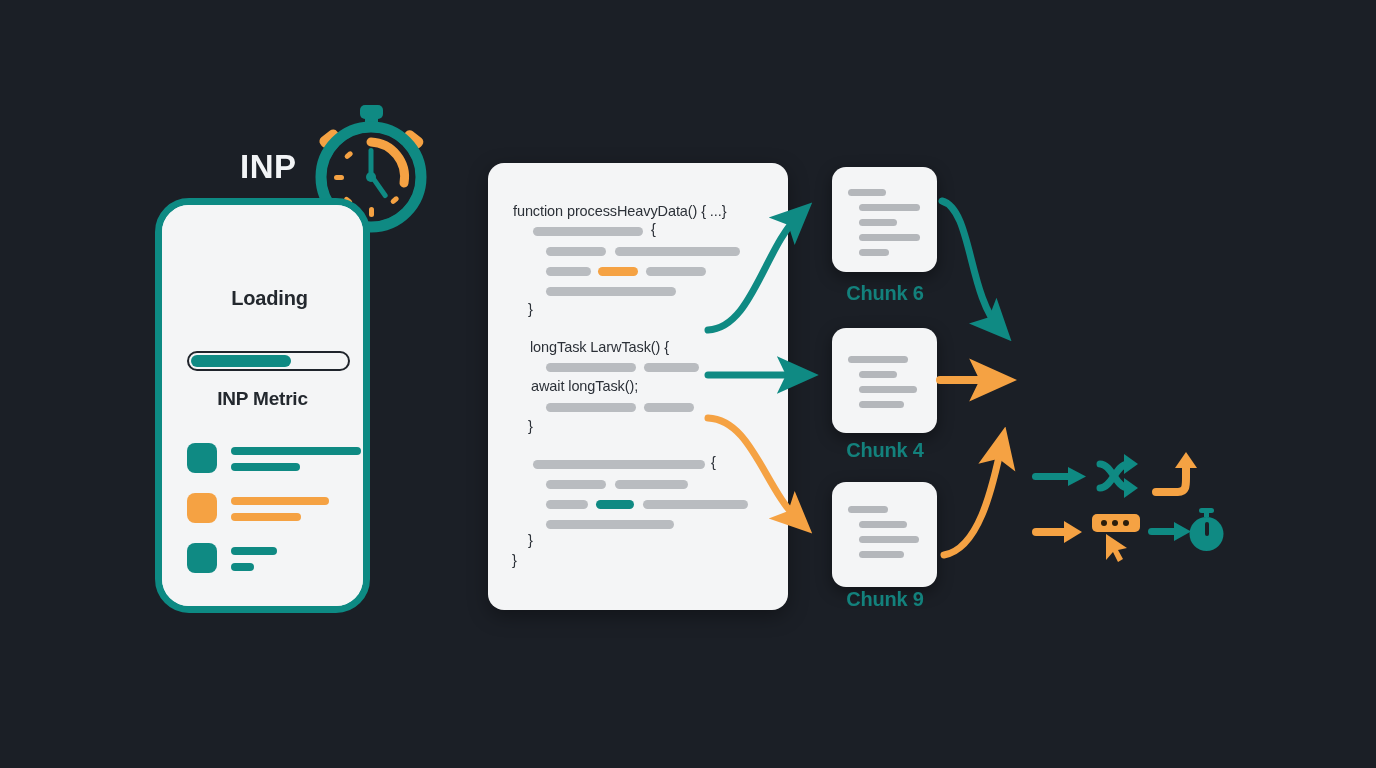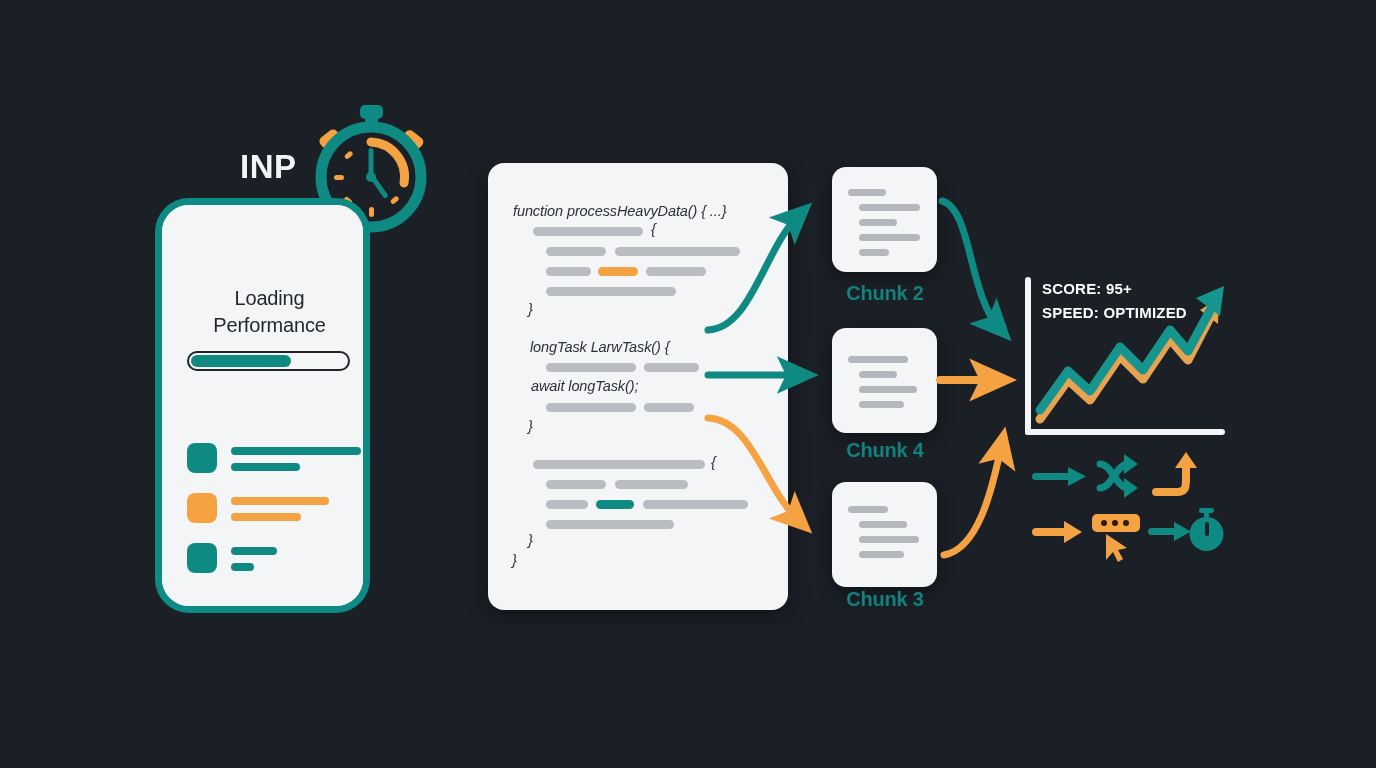--- a/index.html
+++ b/index.html
@@ -29,21 +29,21 @@
     border-radius:27px;
     background:#f4f5f6;
     overflow:hidden;
   }
   .phone-title{
     position:absolute;
     left:14px; right:0; top:80px;
     text-align:center;
     color:#23282e;
     font-size:20px;
-    font-weight:normal;
+    font-weight:bold;
     line-height:27px;
     letter-spacing:-0.2px;
   }
   #progress-track{
     position:absolute;
     left:25px; top:146px;
     width:163px; height:20px;
     border:2px solid #1f242b;
     border-radius:11px;
     background:#f4f5f6;
@@ -96,21 +96,20 @@
     border-radius:16px;
     box-shadow:0 6px 20px rgba(0,0,0,.35);
     overflow:hidden;
   }
   .code-txt{
     position:absolute;
     color:#2c3138;
     font-size:14.5px;
     white-space:nowrap;
     letter-spacing:-0.1px;
-    font-style:italic;
   }
   .bar{position:absolute;height:9px;border-radius:5px;background:#b9bcc0;}
   .bar.orange{background:#f5a243;}
   .bar.teal{background:#0f8a83;}
 
   
   .chunk-card{
     position:absolute;
     width:105px; height:105px;
     background:#f4f5f6;
@@ -175,27 +174,27 @@
       <rect x="66" y="74" width="5" height="25" rx="2.5" fill="#0f8a83" transform="rotate(-35 68 76)"></rect>
       <circle cx="66" cy="74" r="5" fill="#0f8a83"></circle>
     </svg>
   </div>
 
   <div id="phone">
     <div id="phone-inner">
 
       <div class="phone-title">
         <div>Loading</div>
-        <div>Performance</div>
       </div>
 
       <div id="progress-track">
         <div id="progress-fill" style="width: 100.17px; background: rgb(15, 138, 131);"></div>
       </div>
 
+      <div class="phone-subtitle">INP Metric</div>
 
       <div class="list-row" style="top:238px;width:165px;height:42px;">
         <div class="sq teal-bg"></div>
         <div class="lnA teal-bg" style="top:4px;width:130px;"></div>
         <div class="lnB teal-bg" style="top:20px;width:69px;"></div>
       </div>
 
       <div class="list-row" style="top:288px;width:165px;height:42px;">
         <div class="sq orange-bg"></div>
         <div class="lnA orange-bg" style="top:4px;width:98px;"></div>
@@ -260,62 +259,47 @@
     <path d="M18 248 C 62 250, 74 318, 110 352" fill="none" stroke="#f5a243" stroke-width="7" stroke-linecap="round" marker-end="url(#ah-orange)"></path>
   </svg>
 
   <div class="chunk-card" style="left:832px;top:167px;">
     <div class="chunk-line" style="left:16px;top:22px;width:38px;"></div>
     <div class="chunk-line" style="left:27px;top:37px;width:61px;"></div>
     <div class="chunk-line" style="left:27px;top:52px;width:38px;"></div>
     <div class="chunk-line" style="left:27px;top:67px;width:61px;"></div>
     <div class="chunk-line" style="left:27px;top:82px;width:30px;"></div>
   </div>
-  <div class="chunk-label" style="left:800px;top:282px;">Chunk 2</div>
+  <div class="chunk-label" style="left:800px;top:282px;">Chunk 6</div>
 
   <div class="chunk-card" style="left:832px;top:328px;">
     <div class="chunk-line" style="left:16px;top:28px;width:60px;"></div>
     <div class="chunk-line" style="left:27px;top:43px;width:38px;"></div>
     <div class="chunk-line" style="left:27px;top:58px;width:58px;"></div>
     <div class="chunk-line" style="left:27px;top:73px;width:45px;"></div>
   </div>
   <div class="chunk-label" style="left:800px;top:439px;">Chunk 4</div>
 
   <div class="chunk-card" style="left:832px;top:482px;">
     <div class="chunk-line" style="left:16px;top:24px;width:40px;"></div>
     <div class="chunk-line" style="left:27px;top:39px;width:48px;"></div>
     <div class="chunk-line" style="left:27px;top:54px;width:60px;"></div>
     <div class="chunk-line" style="left:27px;top:69px;width:45px;"></div>
   </div>
-  <div class="chunk-label" style="left:800px;top:588px;">Chunk 3</div>
+  <div class="chunk-label" style="left:800px;top:588px;">Chunk 9</div>
 
   <svg style="position:absolute;left:930px;top:185px;width:120px;height:420px;">
 
     <path d="M12 16 C 42 24, 38 110, 70 144" fill="none" stroke="#0f8a83" stroke-width="7" stroke-linecap="round" marker-end="url(#ah-teal)"></path>
 
     <path d="M10 195 L 68 195" fill="none" stroke="#f5a243" stroke-width="8" stroke-linecap="round" marker-end="url(#ah-orange)"></path>
 
     <path d="M14 370 C 48 364, 62 306, 72 258" fill="none" stroke="#f5a243" stroke-width="7" stroke-linecap="round" marker-end="url(#ah-orange)"></path>
   </svg>
 
-  <div id="score-panel">
-    <svg width="215" height="170" viewBox="0 0 215 170">
-
-      <rect x="5" y="5" width="6" height="158" rx="3" fill="#f2f4f6"></rect>
-      <rect x="5" y="157" width="200" height="6" rx="3" fill="#f2f4f6"></rect>
-
-      <path d="M20 147 L48 108 L70 128 L100 84 L123 107 L150 67 L168 88 L196 34" fill="none" stroke="#e8a352" stroke-width="9" stroke-linecap="round" stroke-linejoin="round"></path>
-      <path d="M180 38 L199 26 L198 52 Z" fill="#e8a352"></path>
-
-      <path d="M20 138 L48 99 L70 119 L100 75 L123 98 L150 58 L168 79 L198 24" fill="none" stroke="#15958e" stroke-width="9" stroke-linecap="round" stroke-linejoin="round"></path>
-      <path d="M176 26 L204 14 L200 44 Z" fill="#15958e"></path>
-    </svg>
-    <div class="score-text" style="left:22px;top:8px;">SCORE: 95+</div>
-    <div class="score-text" style="left:22px;top:32px;">SPEED: OPTIMIZED</div>
-  </div>
 
   <div id="icon-strip">
     <svg width="200" height="118" viewBox="0 0 200 118">
 
       <g>
         <rect x="4" y="21" width="40" height="7" rx="3.5" fill="#0f8a83"></rect>
         <path d="M40 15 L58 24.5 L40 34 Z" fill="#0f8a83"></path>
       </g>
 
       <g fill="none" stroke="#0f8a83" stroke-width="7" stroke-linecap="round">

